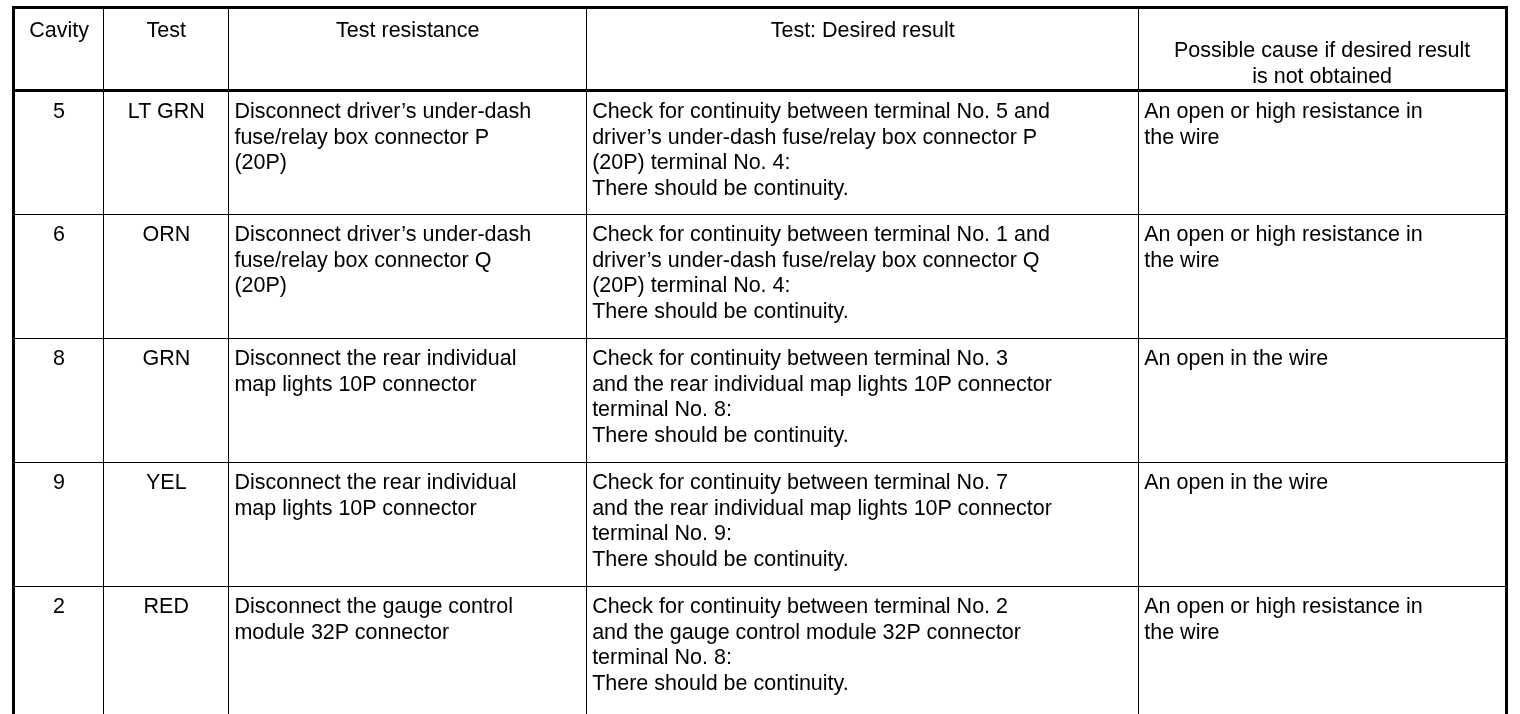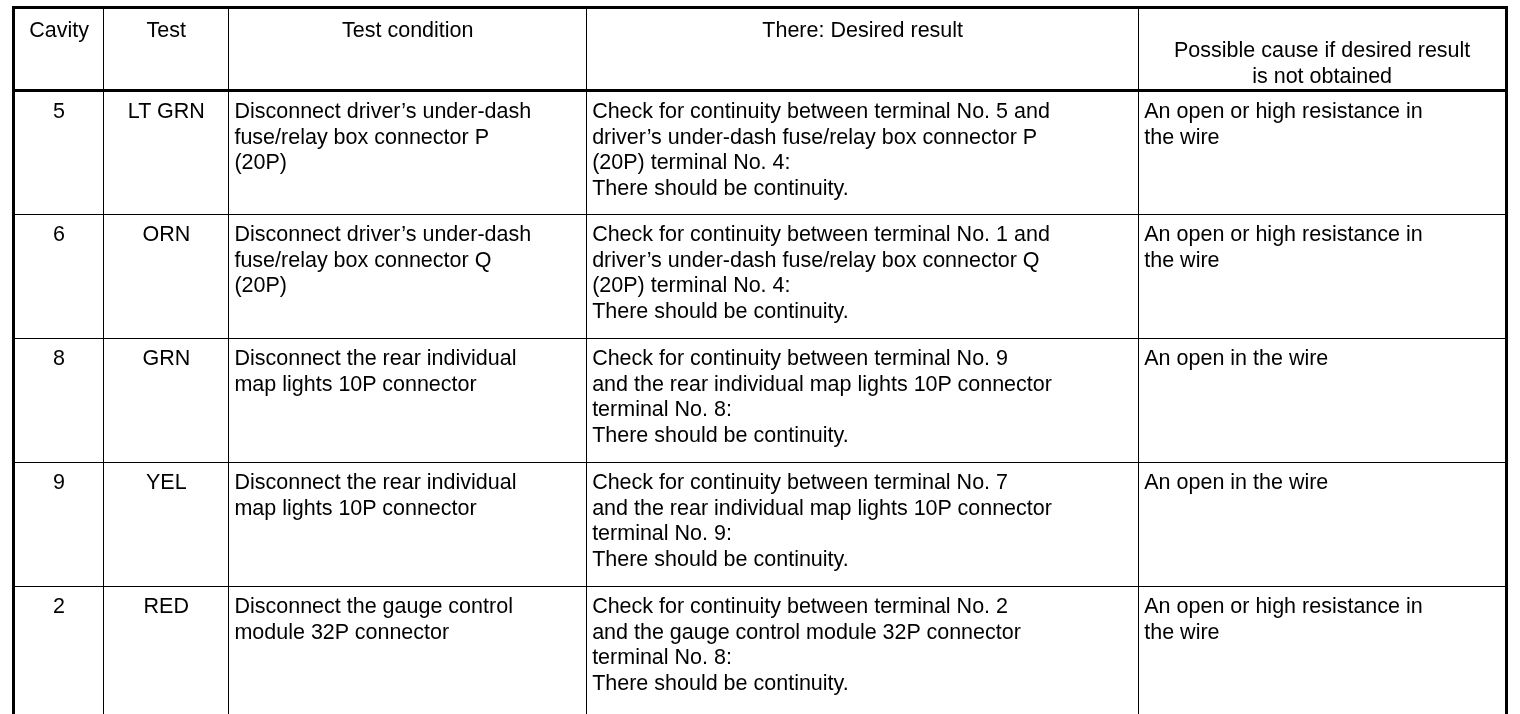--- a/index.html
+++ b/index.html
@@ -101,24 +101,24 @@
 
     <thead>
       <tr>
         <th>
           <span class="hd">Cavity</span>
         </th>
         <th>
           <span class="hd">Test</span>
         </th>
         <th>
-          <span class="hd">Test condition</span>
-        </th>
-        <th>
-          <span class="hd">There: Desired result</span>
+          <span class="hd">Test resistance</span>
+        </th>
+        <th>
+          <span class="hd">Test: Desired result</span>
         </th>
         <th>
           <span class="hd" style="white-space: pre-line; margin-top: 20px;">Possible cause if desired result
 is not obtained</span>
         </th>
       </tr>
     </thead>
 
     <tbody>
 
@@ -175,21 +175,21 @@
           <span class="cell">8</span>
         </td>
         <td class="wire">
           <span class="cell">GRN</span>
         </td>
         <td>
           <span class="cell">Disconnect the rear individual
 map lights 10P connector</span>
         </td>
         <td>
-          <span class="cell">Check for continuity between terminal No. 9
+          <span class="cell">Check for continuity between terminal No. 3
 and the rear individual map lights 10P connector
 terminal No. 8:
 There should be continuity.</span>
         </td>
         <td>
           <span class="cell">An open in the wire</span>
         </td>
       </tr>
 
       <tr>

